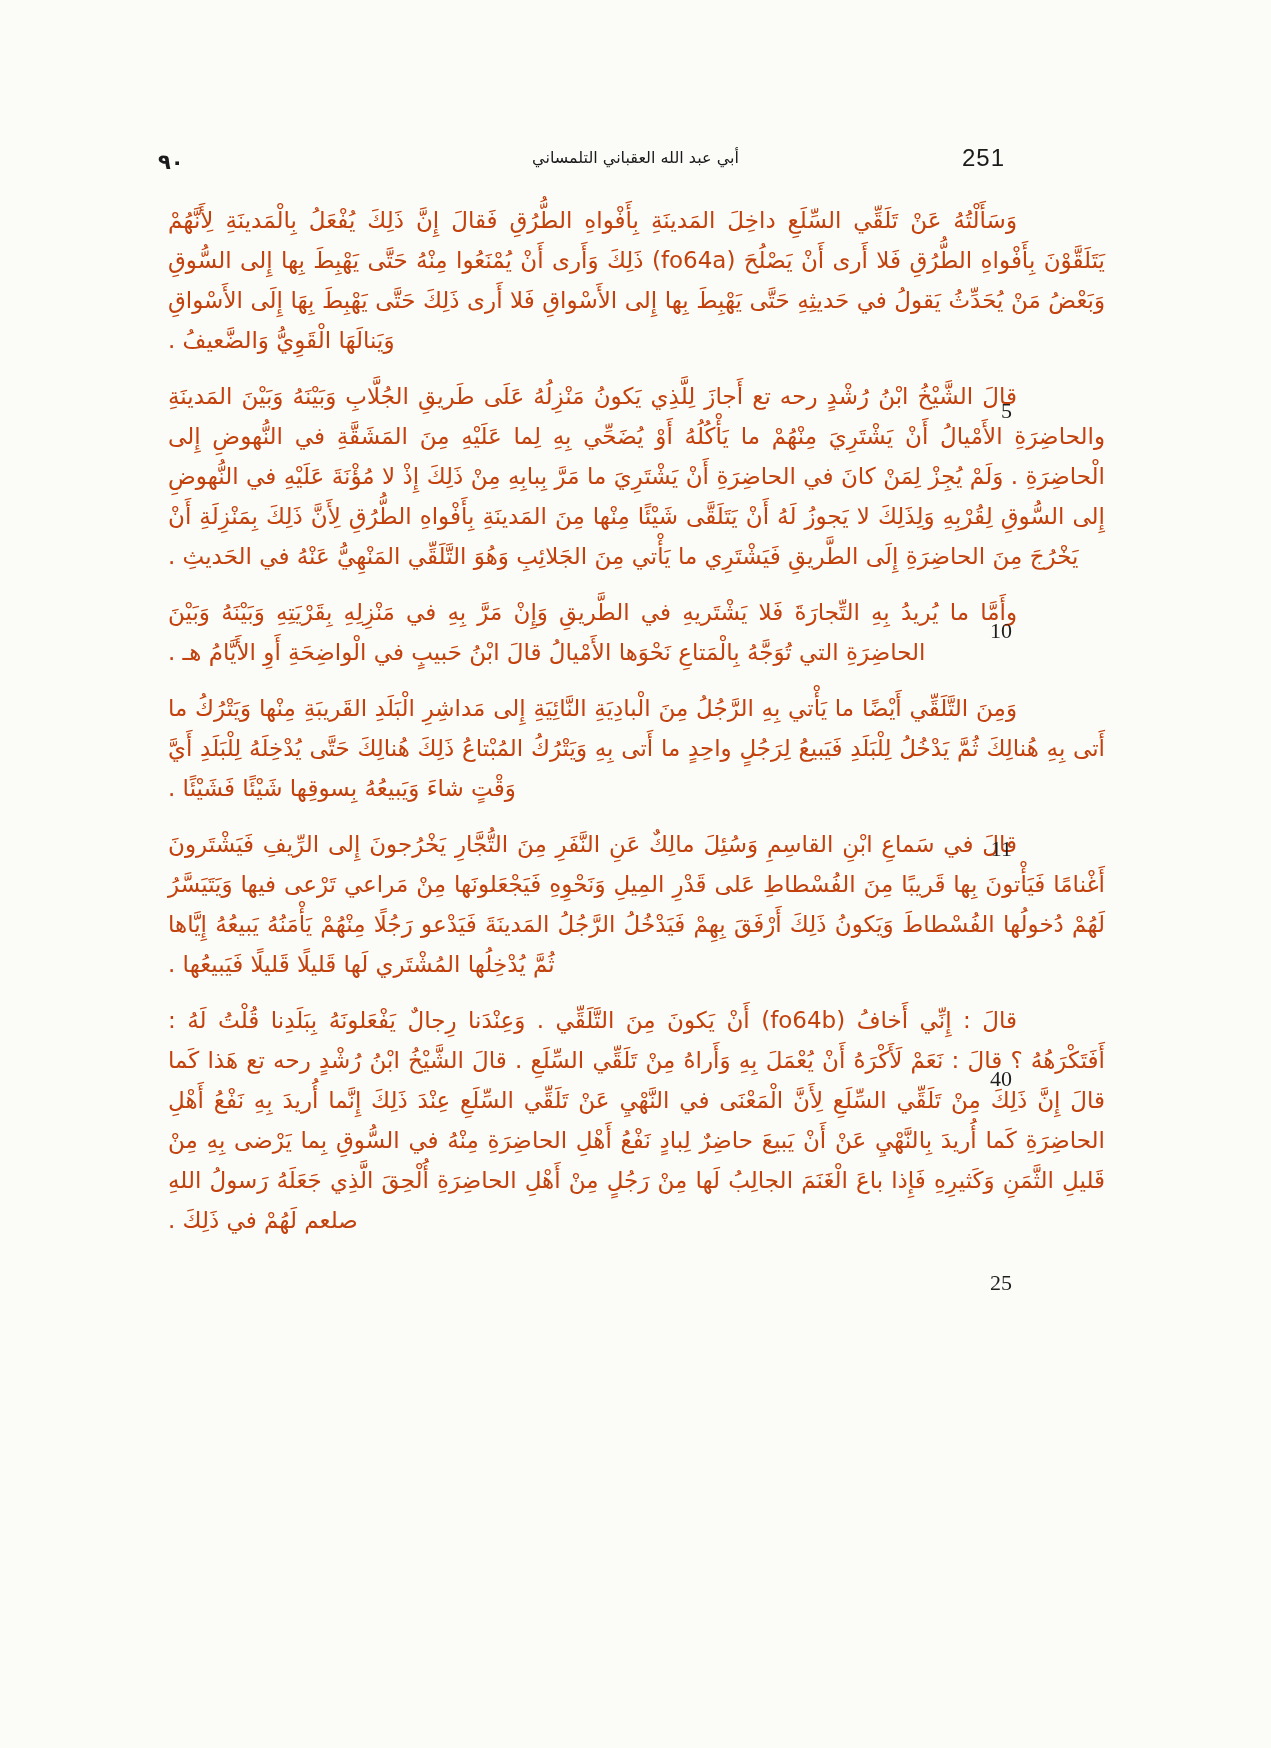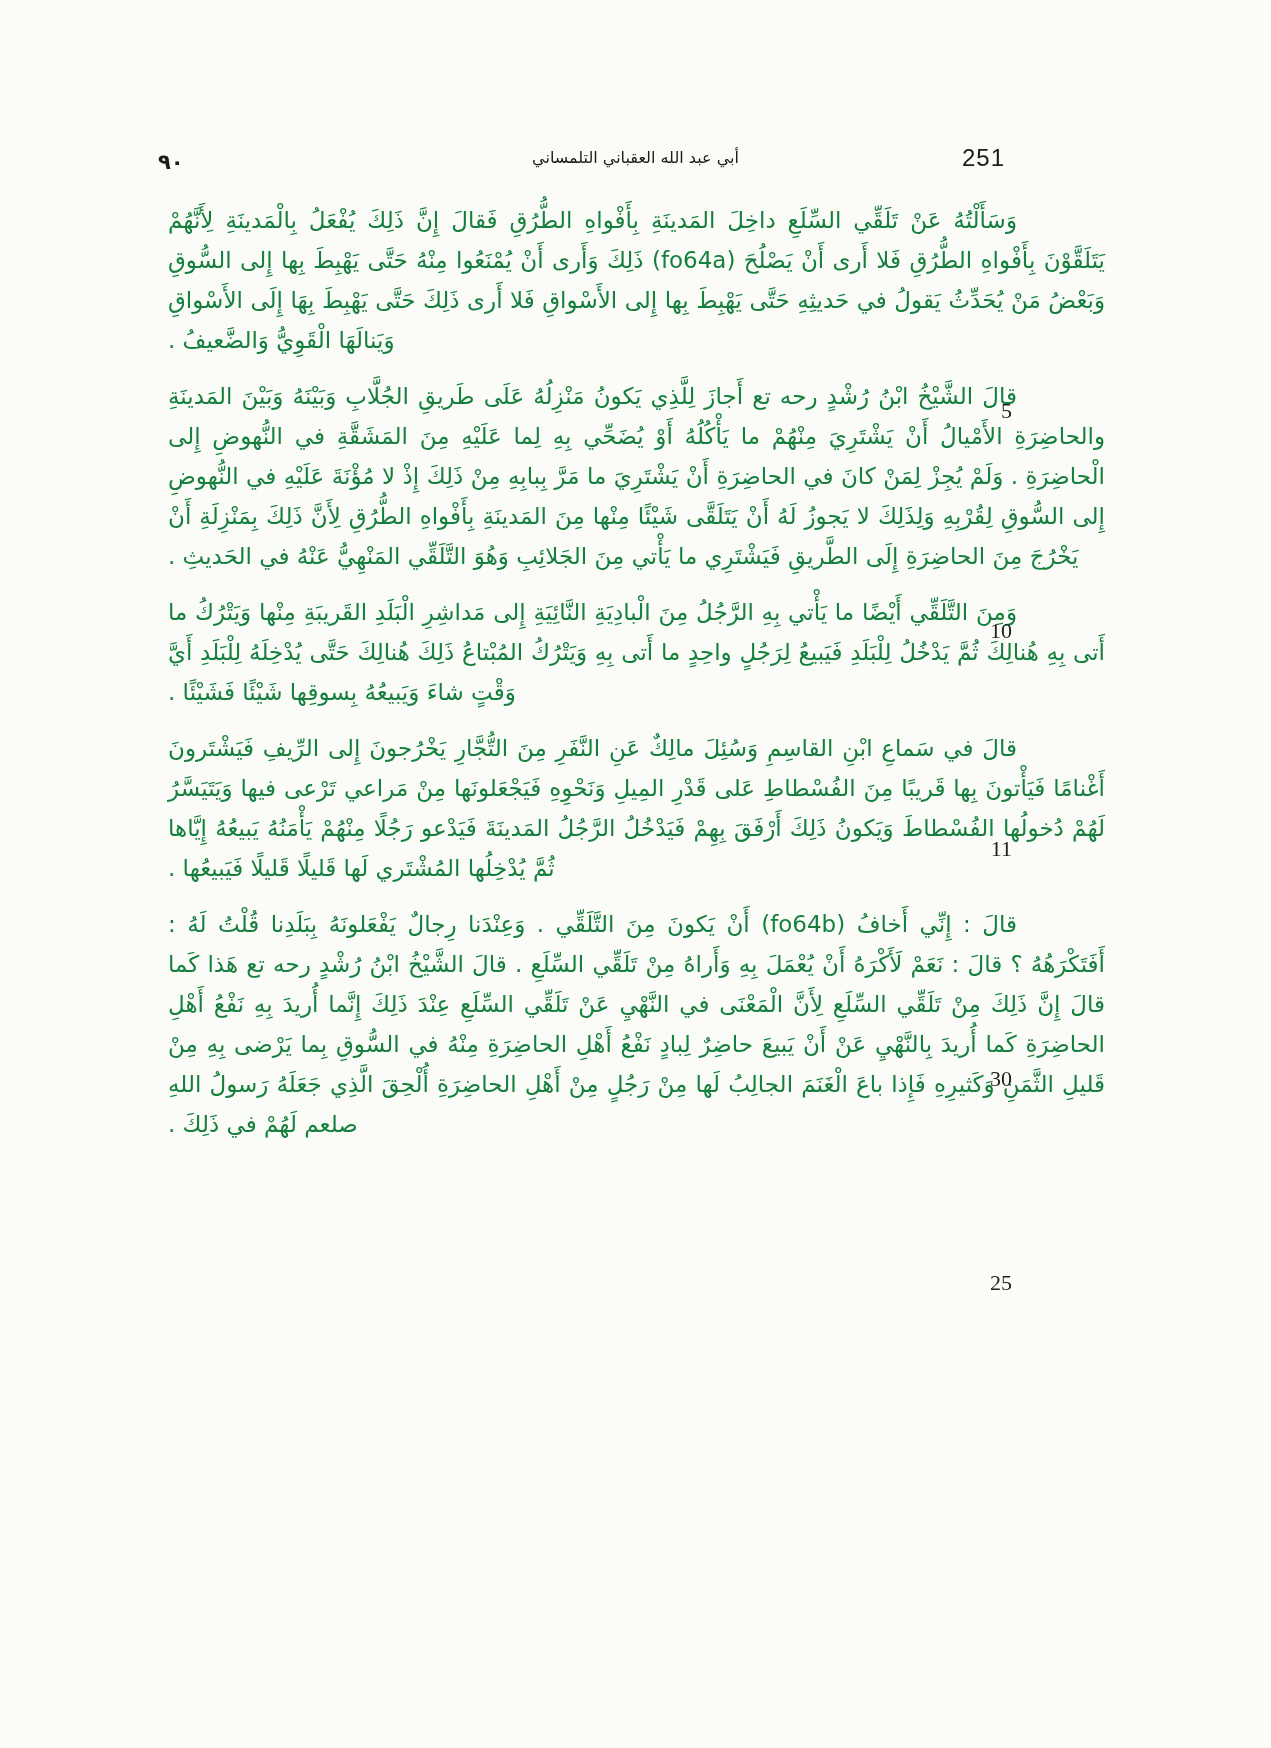--- a/index.html
+++ b/index.html
@@ -49,21 +49,21 @@
   .textblock {
     position: absolute;
     top: 200px;
     right: 166px;
     width: 937px;
     direction: rtl;
     font-family: "DejaVu Sans", sans-serif;
     font-size: 23px;
     line-height: 40px;
     text-align: justify;
-    color: #15803d;
+    color: #c2410c;
   }
   .textblock p {
     margin: 0 0 16px 0;
     text-indent: 88px;          
     text-align-last: left;      
   }
 
   
   .lineno {
     position: absolute;
@@ -87,24 +87,25 @@
 
   <span class="folio-ar">٩٠</span>
 
   <span class="running-title">أبي عبد الله العقباني التلمساني</span>
 
   <span class="page-num">251</span>
 
   <div class="textblock">
     <p>وَسَأَلْتُهُ عَنْ تَلَقِّي السِّلَعِ داخِلَ المَدينَةِ بِأَفْواهِ الطُّرُقِ فَقالَ إِنَّ ذَلِكَ يُفْعَلُ بِالْمَدينَةِ لِأَنَّهُمْ يَتَلَقَّوْنَ بِأَفْواهِ الطُّرُقِ فَلا أَرى أَنْ يَصْلُحَ (fo64a) ذَلِكَ وَأَرى أَنْ يُمْنَعُوا مِنْهُ حَتَّى يَهْبِطَ بِها إِلى السُّوقِ وَبَعْضُ مَنْ يُحَدِّثُ يَقولُ في حَديثِهِ حَتَّى يَهْبِطَ بِها إِلى الأَسْواقِ فَلا أَرى ذَلِكَ حَتَّى يَهْبِطَ بِهَا إِلَى الأَسْواقِ وَيَنالَهَا الْقَوِيُّ وَالضَّعيفُ .</p>
     <p>قالَ الشَّيْخُ ابْنُ رُشْدٍ رحه تع أَجازَ لِلَّذِي يَكونُ مَنْزِلُهُ عَلَى طَريقِ الجُلَّابِ وَبَيْنَهُ وَبَيْنَ المَدينَةِ والحاضِرَةِ الأَمْيالُ أَنْ يَشْتَرِيَ مِنْهُمْ ما يَأْكُلُهُ أَوْ يُضَحِّي بِهِ لِما عَلَيْهِ مِنَ المَشَقَّةِ في النُّهوضِ إِلى الْحاضِرَةِ . وَلَمْ يُجِزْ لِمَنْ كانَ في الحاضِرَةِ أَنْ يَشْتَرِيَ ما مَرَّ بِبابِهِ مِنْ ذَلِكَ إِذْ لا مُؤْنَةَ عَلَيْهِ في النُّهوضِ إِلى السُّوقِ لِقُرْبِهِ وَلِذَلِكَ لا يَجوزُ لَهُ أَنْ يَتَلَقَّى شَيْئًا مِنْها مِنَ المَدينَةِ بِأَفْواهِ الطُّرُقِ لِأَنَّ ذَلِكَ بِمَنْزِلَةِ أَنْ يَخْرُجَ مِنَ الحاضِرَةِ إِلَى الطَّريقِ فَيَشْتَرِي ما يَأْتي مِنَ الجَلائِبِ وَهُوَ التَّلَقِّي المَنْهِيُّ عَنْهُ في الحَديثِ .</p>
+    <p>وأَمَّا ما يُريدُ بِهِ التِّجارَةَ فَلا يَشْتَريهِ في الطَّريقِ وَإِنْ مَرَّ بِهِ في مَنْزِلِهِ بِقَرْيَتِهِ وَبَيْنَهُ وَبَيْنَ الحاضِرَةِ التي تُوَجَّهُ بِالْمَتاعِ نَحْوَها الأَمْيالُ قالَ ابْنُ حَبيبٍ في الْواضِحَةِ أَوِ الأَيَّامُ هـ .</p>
     <p>وَمِنَ التَّلَقِّي أَيْضًا ما يَأْتي بِهِ الرَّجُلُ مِنَ الْبادِيَةِ النَّائِيَةِ إِلى مَداشِرِ الْبَلَدِ القَريبَةِ مِنْها وَيَتْرُكُ ما أَتى بِهِ هُنالِكَ ثُمَّ يَدْخُلُ لِلْبَلَدِ فَيَبيعُ لِرَجُلٍ واحِدٍ ما أَتى بِهِ وَيَتْرُكُ المُبْتاعُ ذَلِكَ هُنالِكَ حَتَّى يُدْخِلَهُ لِلْبَلَدِ أَيَّ وَقْتٍ شاءَ وَيَبيعُهُ بِسوقِها شَيْئًا فَشَيْئًا .</p>
     <p>قالَ في سَماعِ ابْنِ القاسِمِ وَسُئِلَ مالِكٌ عَنِ النَّفَرِ مِنَ التُّجَّارِ يَخْرُجونَ إِلى الرِّيفِ فَيَشْتَرونَ أَغْنامًا فَيَأْتونَ بِها قَريبًا مِنَ الفُسْطاطِ عَلى قَدْرِ المِيلِ وَنَحْوِهِ فَيَجْعَلونَها مِنْ مَراعي تَرْعى فيها وَيَتَيَسَّرُ لَهُمْ دُخولُها الفُسْطاطَ وَيَكونُ ذَلِكَ أَرْفَقَ بِهِمْ فَيَدْخُلُ الرَّجُلُ المَدينَةَ فَيَدْعو رَجُلًا مِنْهُمْ يَأْمَنُهُ يَبيعُهُ إِيَّاها ثُمَّ يُدْخِلُها المُشْتَري لَها قَليلًا قَليلًا فَيَبيعُها .</p>
     <p>قالَ : إِنِّي أَخافُ (fo64b) أَنْ يَكونَ مِنَ التَّلَقِّي . وَعِنْدَنا رِجالٌ يَفْعَلونَهُ بِبَلَدِنا قُلْتُ لَهُ : أَفَتَكْرَهُهُ ؟ قالَ : نَعَمْ لَأَكْرَهُ أَنْ يُعْمَلَ بِهِ وَأَراهُ مِنْ تَلَقِّي السِّلَعِ . قالَ الشَّيْخُ ابْنُ رُشْدٍ رحه تع هَذا كَما قالَ إِنَّ ذَلِكَ مِنْ تَلَقِّي السِّلَعِ لِأَنَّ الْمَعْنَى في النَّهْيِ عَنْ تَلَقِّي السِّلَعِ عِنْدَ ذَلِكَ إِنَّما أُريدَ بِهِ نَفْعُ أَهْلِ الحاضِرَةِ كَما أُريدَ بِالنَّهْيِ عَنْ أَنْ يَبيعَ حاضِرٌ لِبادٍ نَفْعُ أَهْلِ الحاضِرَةِ مِنْهُ في السُّوقِ بِما يَرْضى بِهِ مِنْ قَليلِ الثَّمَنِ وَكَثيرِهِ فَإِذا باعَ الْغَنَمَ الجالِبُ لَها مِنْ رَجُلٍ مِنْ أَهْلِ الحاضِرَةِ أُلْحِقَ الَّذِي جَعَلَهُ رَسولُ اللهِ صلعم لَهُمْ في ذَلِكَ .</p>
   </div>
 
   <div class="lineno n5">5</div>
   <div class="lineno n10">10</div>
   <div class="lineno n15">11</div>
-  <div class="lineno n20">30</div>
+  <div class="lineno n20">40</div>
   <div class="lineno n25">25</div>
 
 </div>
 
 </body></html>

